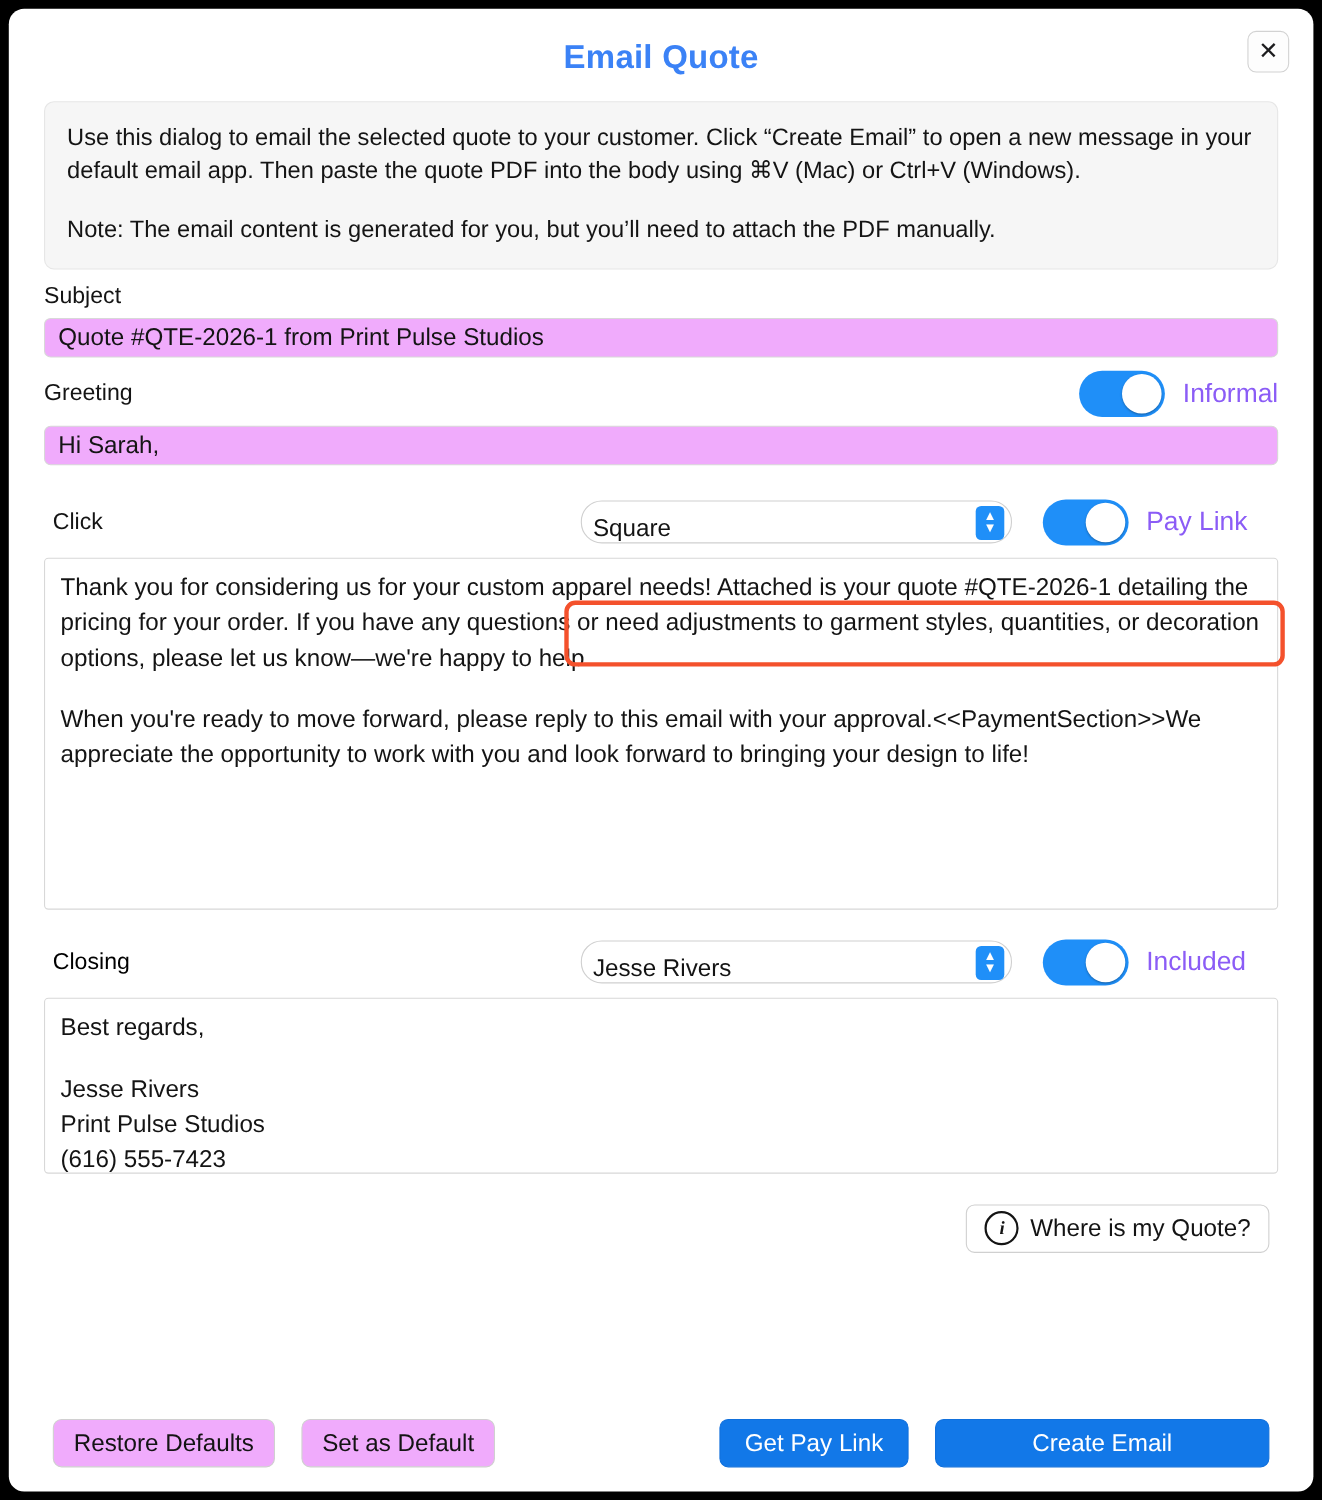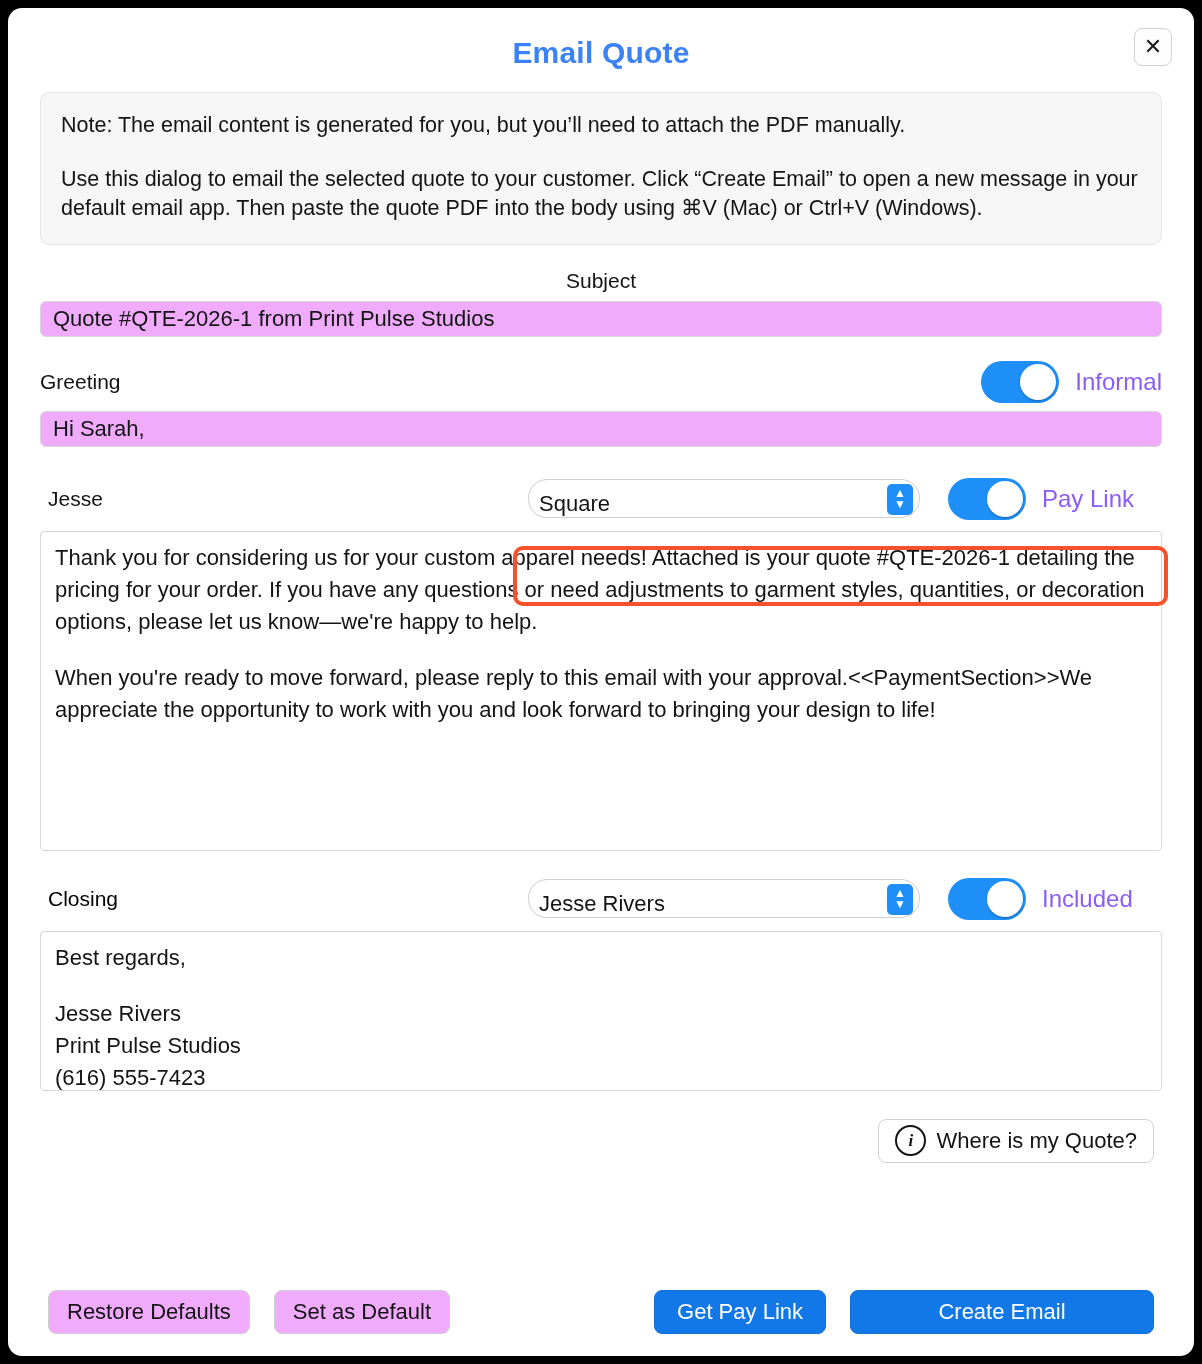--- a/index.html
+++ b/index.html
@@ -66,23 +66,22 @@
   .field-label {
     font-size: 21px;
     color: #141414;
   }
   .row {
     display: flex;
     align-items: center;
     margin: 0 32px;
   }
   .row-label-only {
-    margin-top: 24px;
+    margin-top: 12px;
     margin-bottom: 8px;
-    justify-content: center;
   }
 
   .text-input {
     margin: 0 32px;
     height: 36px;
     border: 1px solid #d8d8d8;
     border-radius: 6px;
     background: #f0abfc;
     display: flex;
     align-items: center;
@@ -297,41 +296,41 @@
 </head>
 <body>
 
 <div class="dialog">
 
   <div class="close-btn">✕</div>
 
   <div class="title">Email Quote</div>
 
   <div class="info-box">
+    <p>Use this dialog to email the selected quote to your customer. Click “Create Email” to open a new message in your default email app. Then paste the quote PDF into the body using ⌘V (Mac) or Ctrl+V (Windows).</p>
     <p>Note: The email content is generated for you, but you’ll need to attach the PDF manually.</p>
-    <p>Use this dialog to email the selected quote to your customer. Click “Create Email” to open a new message in your default email app. Then paste the quote PDF into the body using ⌘V (Mac) or Ctrl+V (Windows).</p>
   </div>
 
   <div class="row row-label-only">
     <span class="field-label">Subject</span>
   </div>
   <div class="text-input">Quote #QTE-2026-1 from Print Pulse Studios</div>
 
   <div class="row row-label-only">
     <span class="field-label">Greeting</span>
     <span class="spacer"></span>
     <span class="toggle">
         <span class="knob"></span>
       </span>
     <span class="toggle-caption">Informal</span>
   </div>
   <div class="text-input">Hi Sarah,</div>
 
   <div class="body-label-row">
-    <span class="body-label">Jesse</span>
+    <span class="body-label">Click</span>
 
     <div class="select body-select">
       <span>Square</span>
       <span class="stepper">▲<br>▼</span>
     </div>
 
     <div class="body-toggle">
       <span class="toggle">
           <span class="knob"></span>
         </span>

